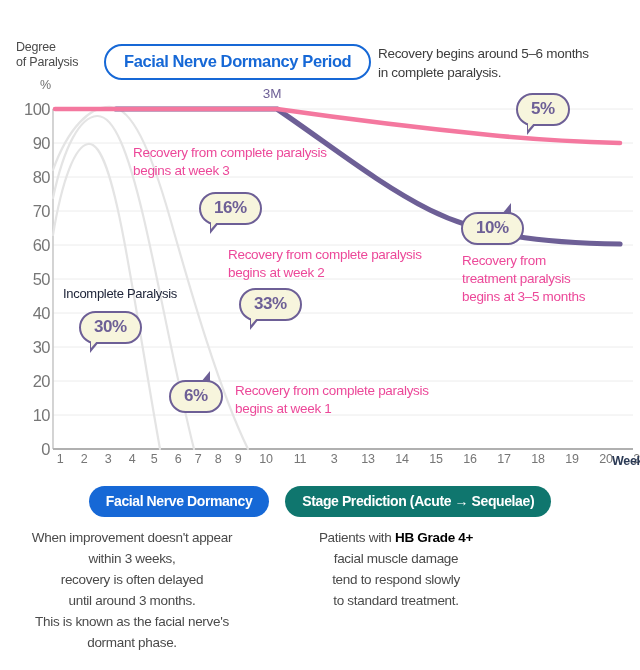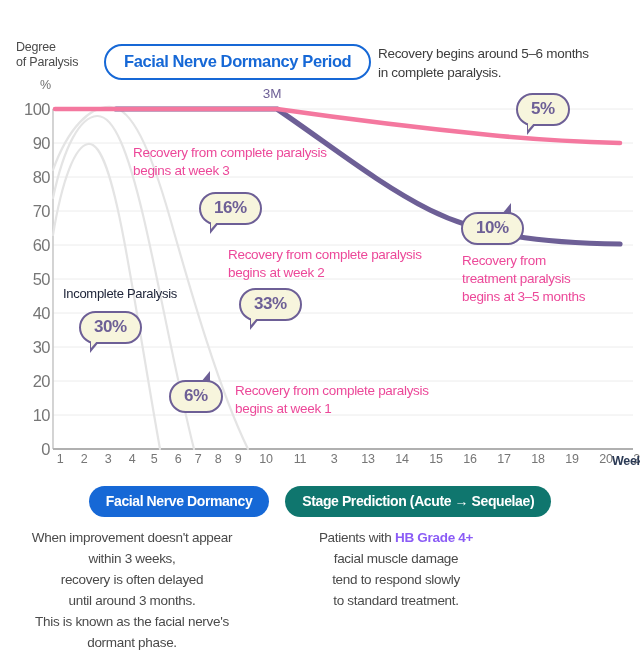--- a/index.html
+++ b/index.html
@@ -128,21 +128,21 @@
 
   .desc-row{
     position:absolute;left:0;top:527px;width:528px;
     display:flex;
   }
   .desc-col{
     flex:1;text-align:center;
     font-size:13.5px;line-height:21px;
     color:#4a4a4a;letter-spacing:-0.3px;
   }
-  .desc-col b{color:#8b5cf6;}
+  .desc-col b{color:#000000;}
 </style>
 </head>
 <body>
 
 <div id="chart-root">
 
   <div class="axis-title">
     <div>Degree</div>
     <div>of Paralysis</div>
   </div>

